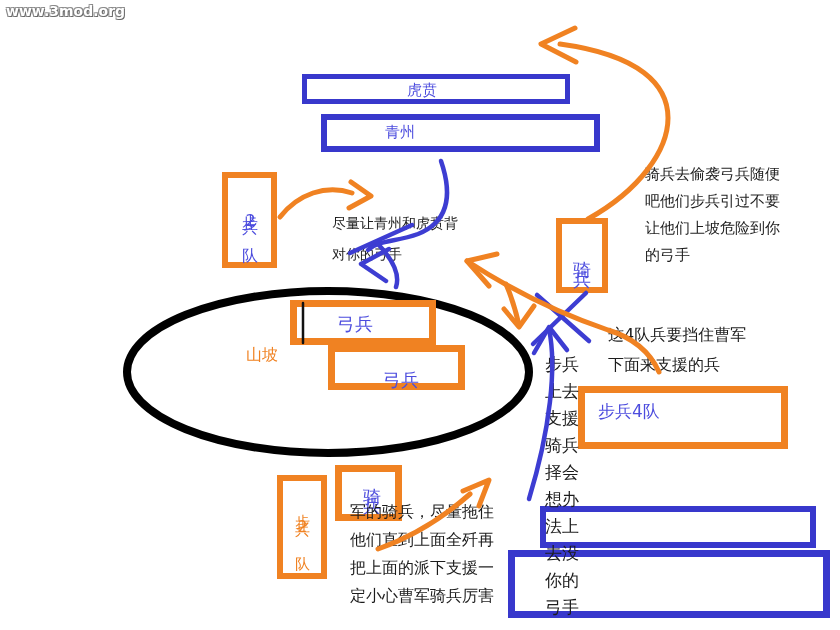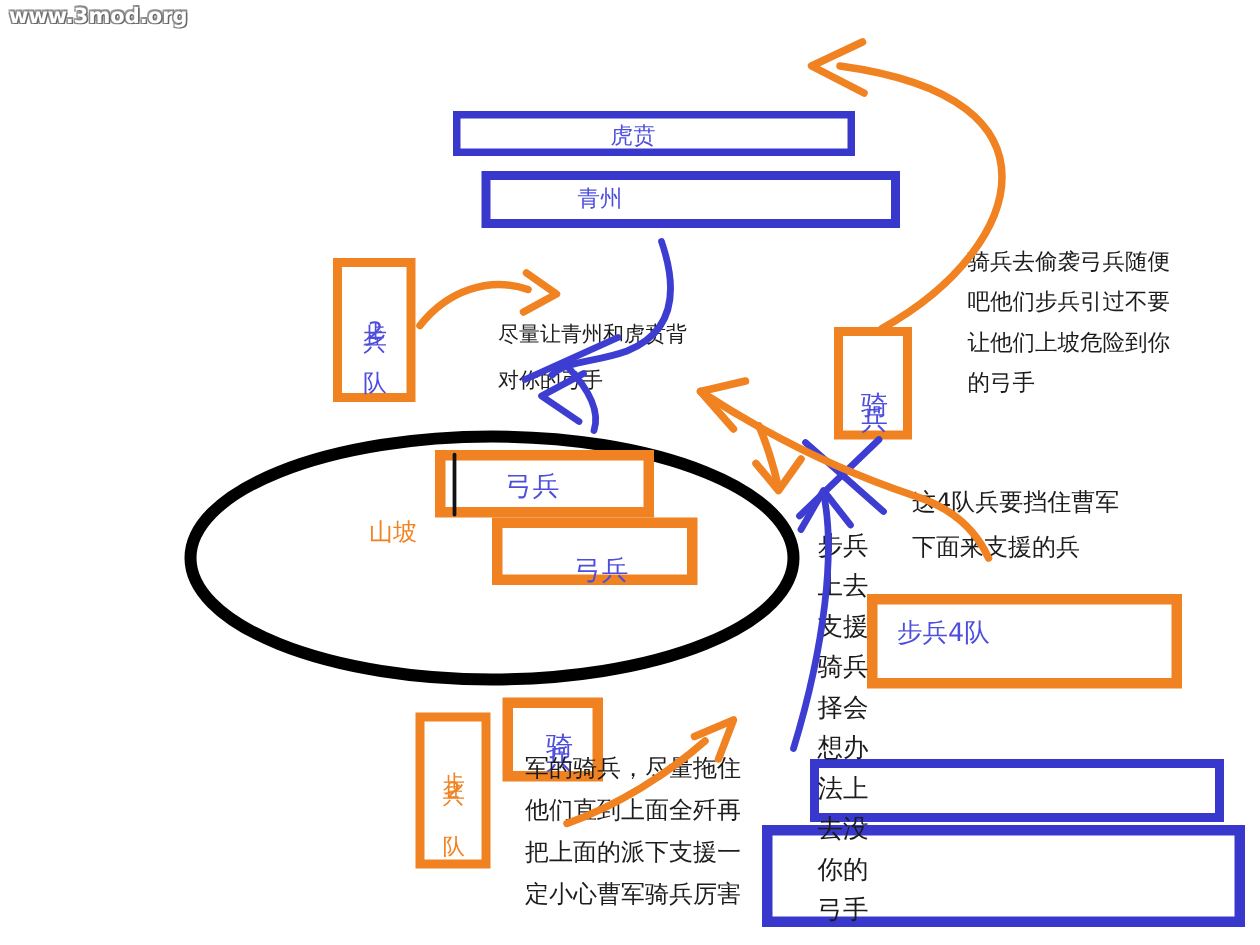--- a/index.html
+++ b/index.html
@@ -47,21 +47,21 @@
 
   <div class="txt olabel" style="left:230px;top:345px;font-size:16px;margin-left:16px;">山坡</div>
 
   <div class="box orange-box" style="left:290px;top:300px;width:132px;height:31px;border-width:7px;">
     <span class="blabel" style="position:absolute;left:40px;top:5px;font-size:18px;">弓兵</span>
   </div>
   <div class="box orange-box" style="left:328px;top:345px;width:123px;height:31px;border-width:7px;">
     <span class="blabel" style="position:absolute;left:48px;top:16px;font-size:18px;">弓兵</span>
   </div>
 
-  <div class="box orange-box" style="left:578px;top:396px;width:196px;height:49px;border-width:7px;text-decoration:underline;">
+  <div class="box orange-box" style="left:578px;top:386px;width:196px;height:49px;border-width:7px;text-decoration:underline;">
     <span class="blabel" style="position:absolute;left:13px;top:7px;font-size:17px;">步兵4队</span>
   </div>
 
   <div class="box orange-box center-flex" style="left:277px;top:475px;width:38px;height:92px;">
     <span class="olabel vtext" style="font-size:15px;letter-spacing:8px;">步兵2队</span>
   </div>
 
   <div class="box orange-box" style="left:335px;top:465px;width:53px;height:42px;border-width:7px;">
     <span class="blabel vtext" style="position:absolute;left:18px;top:2px;font-size:18px;letter-spacing:8px;overflow:visible;">骑兵</span>
   </div>

